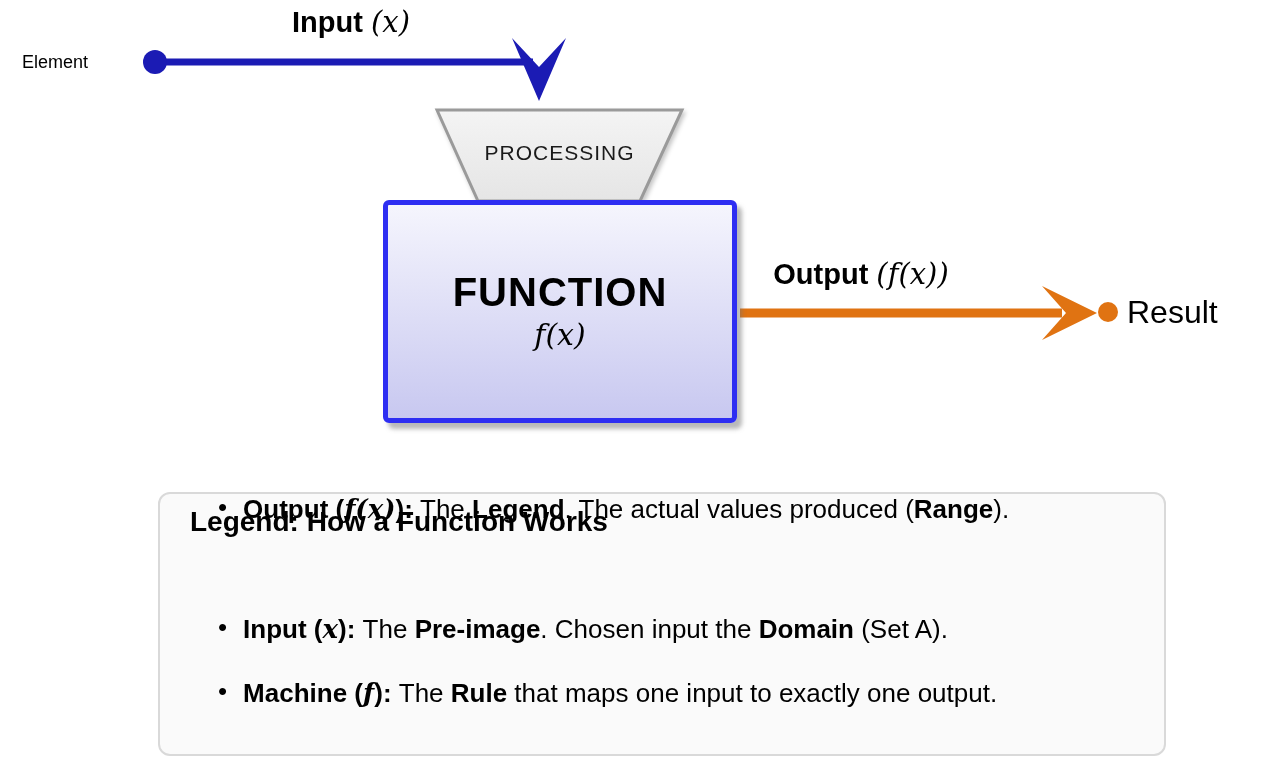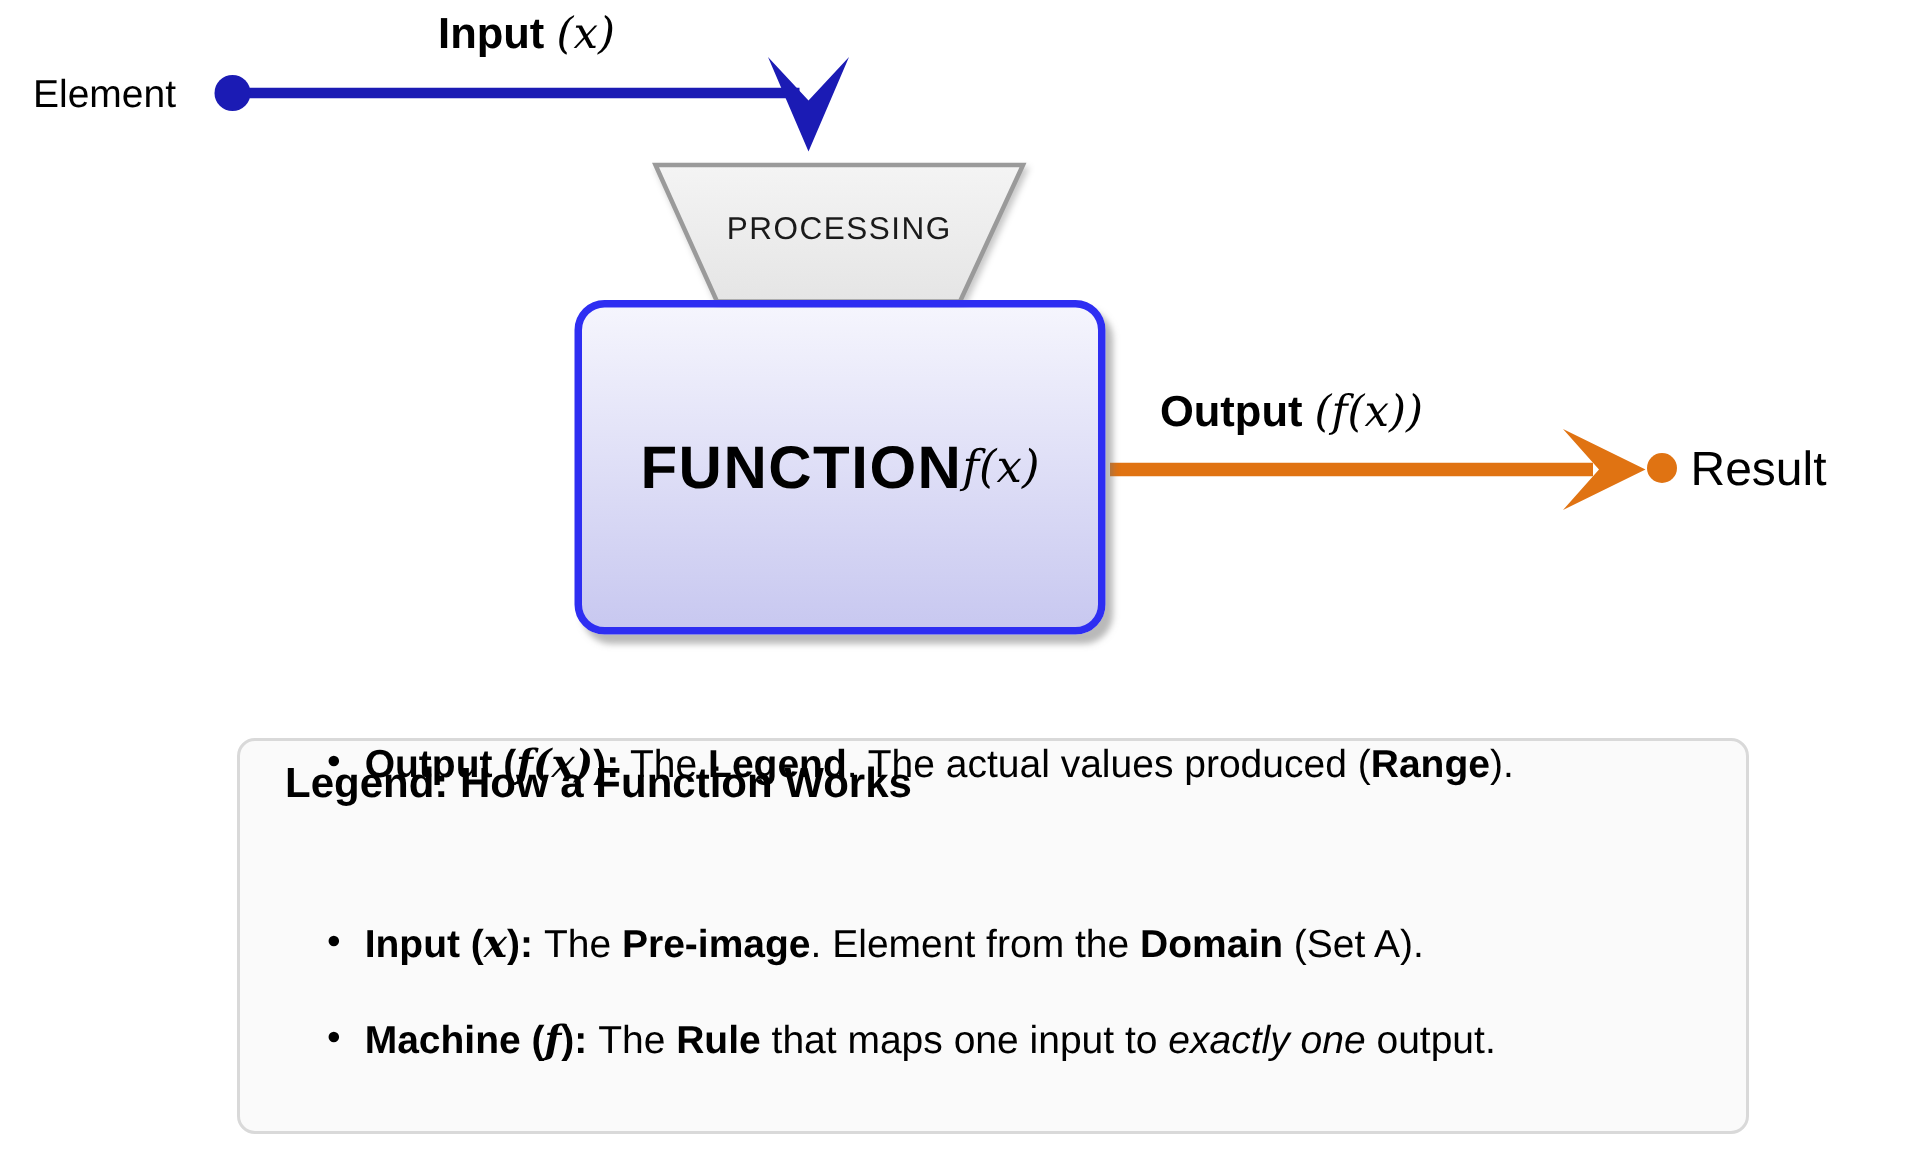--- a/index.html
+++ b/index.html
@@ -26,35 +26,35 @@
   .input-dot   { fill:var(--input-blue,#1b1bb4); }
   .input-line  { stroke:var(--input-blue,#1b1bb4); stroke-width:7px; }
   .input-arrowhead { fill:var(--input-blue,#1b1bb4); }
   .funnel { stroke:var(--funnel-border,#9a9a9a); stroke-width:3px;
             filter:drop-shadow(2px 3px 2px rgba(0,0,0,0.22)); }
   .output-line { stroke:var(--output-orange,#e07312); stroke-width:9px; }
   .output-arrowhead { fill:var(--output-orange,#e07312); }
   .output-dot  { fill:var(--output-orange,#e07312); }
 
   .label { position:absolute; white-space:nowrap; }
-  .element-label { left:22px; top:48px; width:112px; font-size:26px; line-height:28px; }
+  .element-label { left:22px; top:48px; width:112px; font-size:18px; line-height:28px; }
   .input-label   { left:240px; top:5px; width:222px; text-align:center;
                    font-size:29px; line-height:34px; }
   .processing-label { left:437px; top:141px; width:245px; text-align:center;
                    font-size:21px; letter-spacing:1px; color:#1a1a1a; }
   .output-label  { left:746px; top:258px; width:230px; text-align:center;
                    font-size:29px; line-height:32px; }
   .result-label  { left:1127px; top:298px; font-size:32px; line-height:28px; }
 
   .function-box {
     position:absolute; left:383px; top:200px; width:354px; height:223px;
-    border:5px solid var(--box-border-blue,#2e2ef2); border-radius:20px;
+    border:5px solid var(--box-border-blue,#2e2ef2); border-radius:6px;
     background:linear-gradient(180deg, var(--box-fill-top,#f5f5fd) 0%, var(--box-fill-bottom,#c8c8f0) 100%);
     box-shadow:5px 6px 4px rgba(115,115,115,0.5);
-    display:flex; flex-direction:row; align-items:center; justify-content:center;
+    display:flex; flex-direction:column; align-items:center; justify-content:center;
   }
   .fb-title    { font-size:40px; font-weight:bold; letter-spacing:1px; line-height:46px; }
   .fb-subtitle { font-size:29px; font-style:italic; line-height:38px; }
   .fb-formula  { font-family:"DejaVu Serif", serif; font-style:italic; font-size:30px; line-height:40px; }
 
   .legend {
     position:absolute; left:158px; top:492px; width:1008px; height:264px;
     background:var(--legend-bg,#fafafa);
     border:2px solid var(--legend-border,#d9d9d9); border-radius:12px;
   }
@@ -62,21 +62,21 @@
   .legend-item  { position:absolute; left:58px; display:flex; align-items:baseline;
                   font-size:26px; white-space:nowrap; }
   .legend-item:nth-of-type(1) { top:55px; }
   .legend-item:nth-of-type(2) { top:120px; }
   .legend-item:nth-of-type(3) { top:184px; }
   .legend-item .bullet { font-size:26px; margin-right:16px; position:relative; top:-2px; }
 
   
   .run-b  { font-weight:bold; }
   .run-r  { font-weight:normal; }
-  .run-i  { font-style:italic; }
+  .run-i  { }
   .run-m  { font-family:"DejaVu Serif", serif; font-style:italic; font-weight:normal; }
   .run-bm { font-family:"DejaVu Serif", serif; font-style:italic; font-weight:bold; }
 </style>
 </head>
 <body>
 
 <div class="canvas">
 
   <svg class="shape-layer" viewBox="0 0 1284 772" xmlns="http://www.w3.org/2000/svg">
     <defs>
@@ -110,21 +110,21 @@
 
   <div class="label output-label"><span class="run-b">Output </span><span class="run-m">(f(x))</span></div>
 
   <div class="label result-label">Result</div>
 
   <div class="legend">
     <div class="legend-title">Legend: How a Function Works</div>
 
     <div class="legend-item">
       <span class="bullet">•</span>
-      <span class="legend-text"><span class="run-b">Input (</span><span class="run-bm">x</span><span class="run-b">): </span><span class="run-r">The </span><span class="run-b">Pre-image</span><span class="run-r">. Element from the </span><span class="run-b">Domain</span><span class="run-r"> (Set A).</span></span>
+      <span class="legend-text"><span class="run-b">Input (</span><span class="run-bm">x</span><span class="run-b">): </span><span class="run-r">The </span><span class="run-b">Pre-image</span><span class="run-r">. Chosen input the </span><span class="run-b">Domain</span><span class="run-r"> (Set A).</span></span>
     </div>
 
     <div class="legend-item">
       <span class="bullet">•</span>
       <span class="legend-text"><span class="run-b">Machine (</span><span class="run-bm">f</span><span class="run-b">): </span><span class="run-r">The </span><span class="run-b">Rule</span><span class="run-r"> that maps one input to </span><span class="run-i">exactly one</span><span class="run-r"> output.</span></span>
     </div>
 
     <div class="legend-item">
       <span class="bullet">•</span>
       <span class="legend-text"><span class="run-b">Output (</span><span class="run-bm">f(x)</span><span class="run-b">): </span><span class="run-r">The </span><span class="run-b">Legend</span><span class="run-r">. The actual values produced (</span><span class="run-b">Range</span><span class="run-r">).</span></span>

